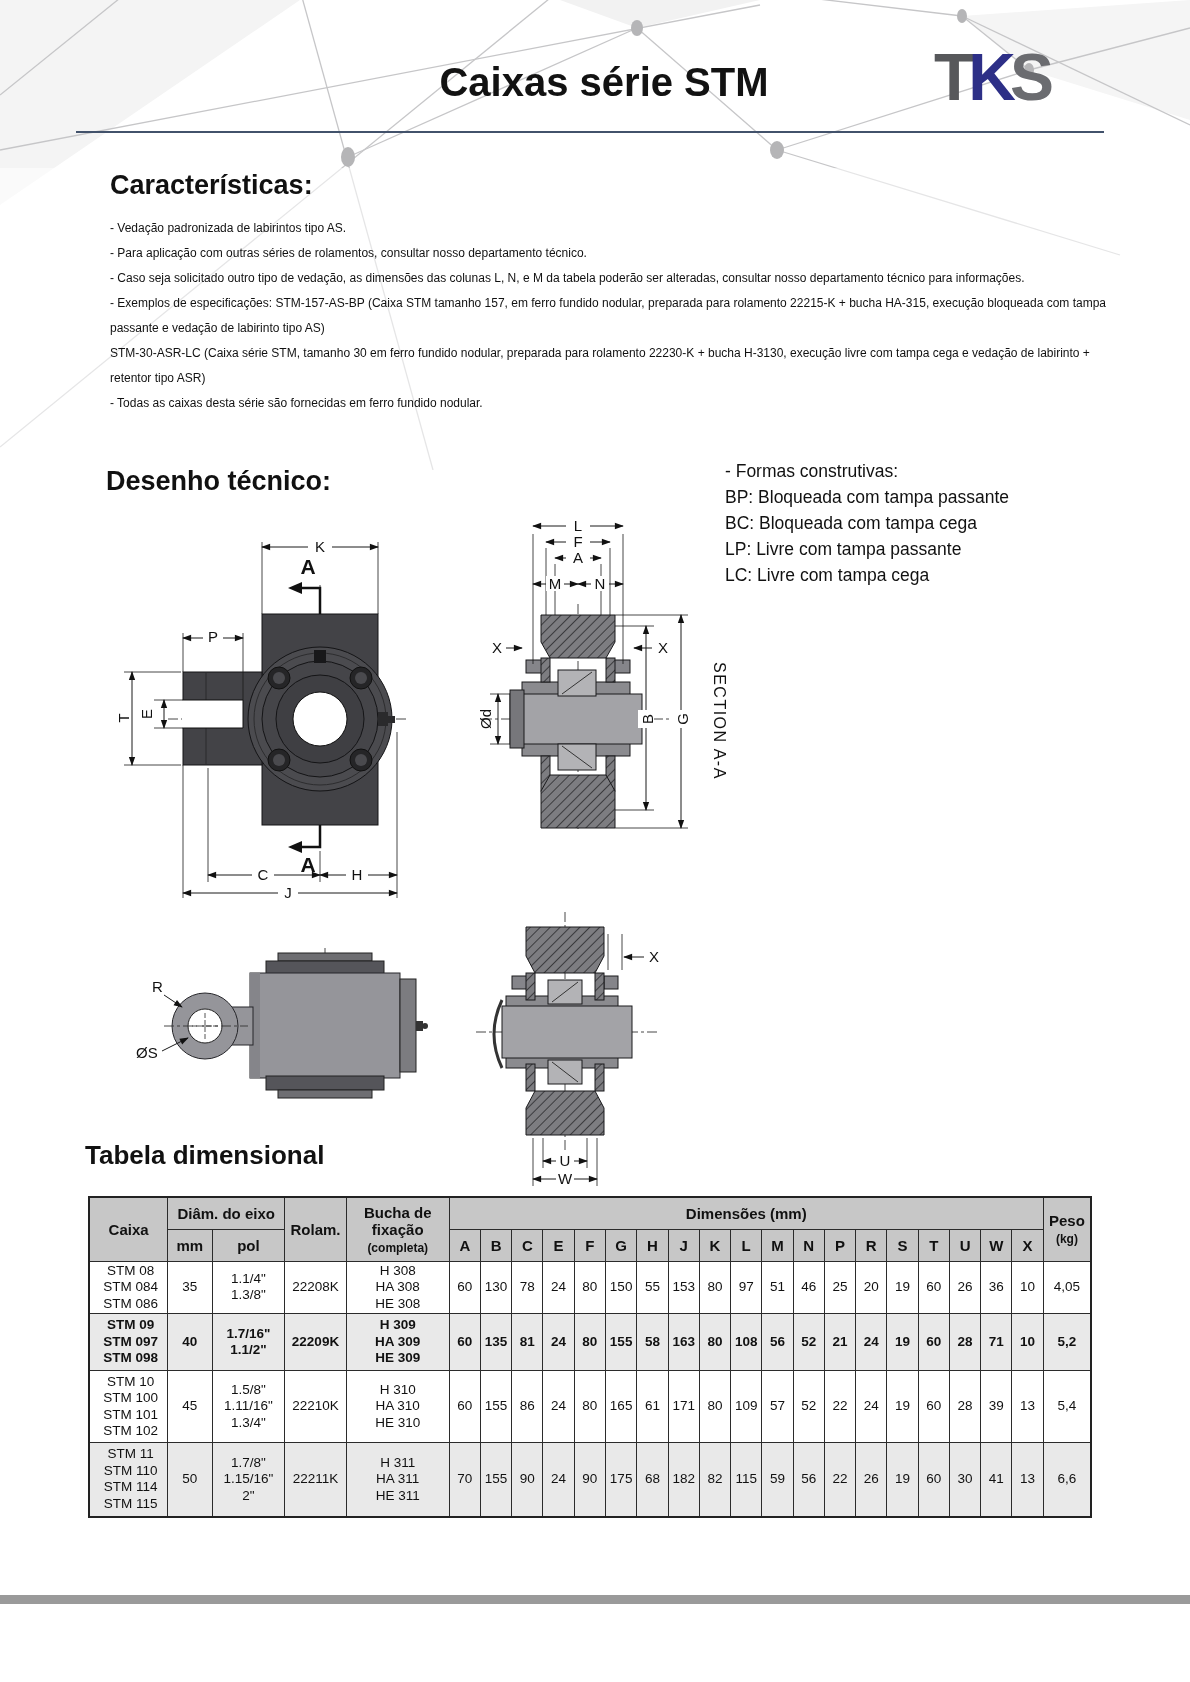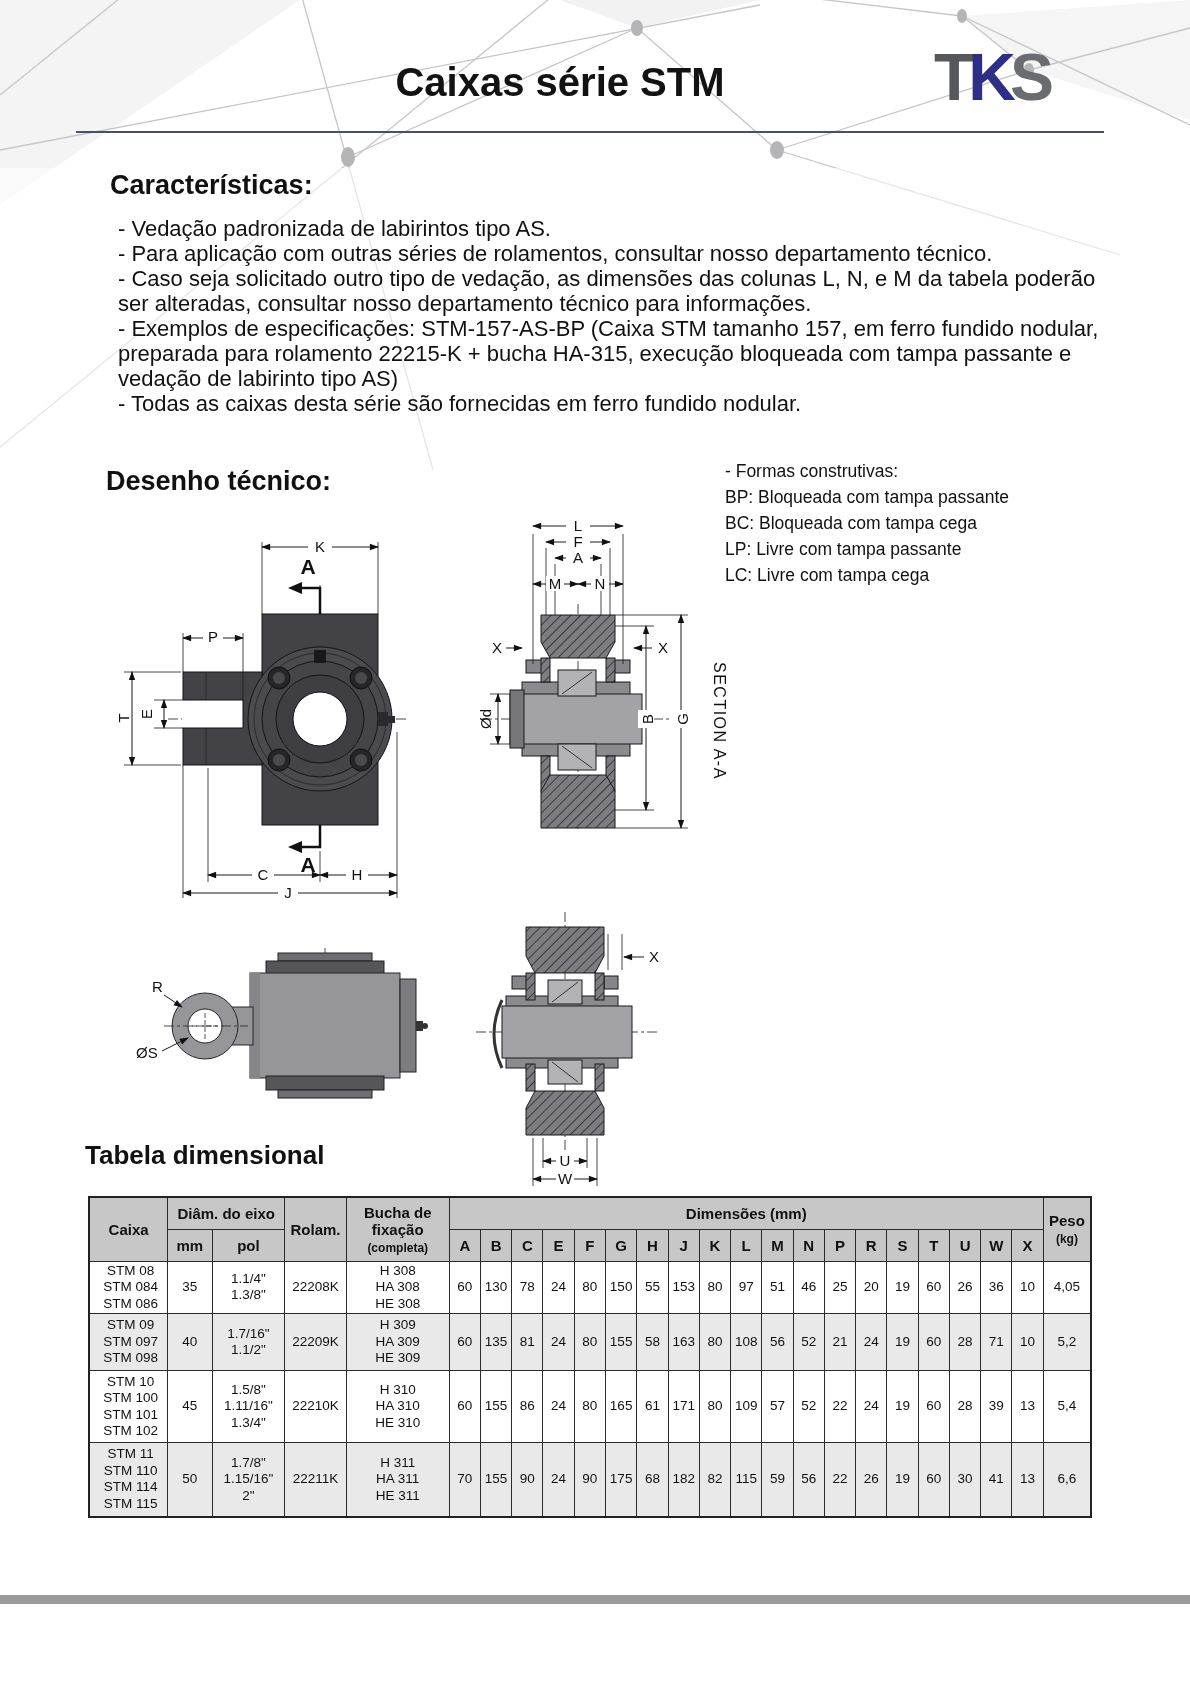--- a/index.html
+++ b/index.html
@@ -1,26 +1,26 @@
 <!DOCTYPE html>
 <html><head>
 <meta charset="utf-8">
 <style>
   html,body{margin:0;padding:0;background:#e8e8e8;}
   .page{width:1190px;height:1682px;position:relative;background:#ffffff;
         font-family:"Liberation Sans",sans-serif;overflow:hidden;color:#111;}
   .mesh{position:absolute;top:0;left:0;z-index:0;}
   .title{position:absolute;top:60px;left:0;width:1120px;text-align:center;
-         font-size:40px;font-weight:bold;color:#121212;z-index:2;}
+         font-size:40px;font-weight:bold;color:#121212;z-index:2;padding-left:44px;}
   .logo{position:absolute;top:44px;right:142px;font-size:66px;font-weight:900;
         letter-spacing:-6px;z-index:2;line-height:1;}
   .logo .lt{color:#57585b;} .logo .lk{color:#2d2f87;} .logo .ls{color:#6b6c70;}
   .rule{position:absolute;top:131px;left:76px;width:1028px;height:2px;background:#42526b;z-index:2;}
   .h-carac{position:absolute;top:170px;left:110px;font-size:27px;font-weight:bold;z-index:2;}
-  .carac-text{position:absolute;top:216px;left:118px;width:1008px;font-size:22px;
+  .carac-text{position:absolute;top:216px;left:110px;width:1008px;font-size:12px;
               line-height:25px;z-index:2;}
   .carac-text p{margin:0;}
   .h-desenho{position:absolute;top:466px;left:106px;font-size:27px;font-weight:bold;z-index:2;}
   .formas{position:absolute;top:458px;left:725px;font-size:17.5px;line-height:26px;z-index:2;}
   .formas div{white-space:nowrap;}
   .h-tabela{position:absolute;top:1140px;left:85px;font-size:26px;font-weight:bold;z-index:2;}
   .draw{position:absolute;z-index:1;}
 
   .dim-table{position:absolute;top:1196px;left:88px;width:1004px;z-index:2;
              border-collapse:collapse;table-layout:fixed;font-size:13.5px;color:#111;
@@ -82,20 +82,21 @@
     <span class="lt">T</span><span class="lk">K</span><span class="ls">S</span>
   </div>
   <div class="rule"></div>
 
   <div class="h-carac">Características:</div>
   <div class="carac-text">
     <p>- Vedação padronizada de labirintos tipo AS.</p>
     <p>- Para aplicação com outras séries de rolamentos, consultar nosso departamento técnico.</p>
     <p>- Caso seja solicitado outro tipo de vedação, as dimensões das colunas L, N, e M da tabela poderão ser alteradas, consultar nosso departamento técnico para informações.</p>
     <p>- Exemplos de especificações: STM-157-AS-BP (Caixa STM tamanho 157, em ferro fundido nodular, preparada para rolamento 22215-K + bucha HA-315, execução bloqueada com tampa passante e vedação de labirinto tipo AS)</p>
+    <p>STM-30-ASR-LC (Caixa série STM, tamanho 30 em ferro fundido nodular, preparada para rolamento 22230-K + bucha H-3130, execução livre com tampa cega e vedação de labirinto + retentor tipo ASR)</p>
     <p>- Todas as caixas desta série são fornecidas em ferro fundido nodular.</p>
   </div>
 
   <div class="h-desenho">Desenho técnico:</div>
   <div class="formas">
     <div>- Formas construtivas:</div>
     <div>BP: Bloqueada com tampa passante</div>
     <div>BC: Bloqueada com tampa cega</div>
     <div>LP: Livre com tampa passante</div>
     <div>LC: Livre com tampa cega</div>
@@ -403,21 +404,21 @@
           <td>46</td>
           <td>25</td>
           <td>20</td>
           <td>19</td>
           <td>60</td>
           <td>26</td>
           <td>36</td>
           <td>10</td>
           <td>4,05</td>
         </tr>
-        <tr class="alt" style="height: 57px;">
+        <tr class="alt" style="height: 57px; font-weight: bold;">
           <td class="caixa-td"><span>STM 09</span><br><span>STM 097</span><br><span>STM 098</span></td>
           <td>40</td>
           <td><span>1.7/16"</span><br><span>1.1/2"</span></td>
           <td>22209K</td>
           <td><span>H 309</span><br><span>HA 309</span><br><span>HE 309</span></td>
           <td>60</td>
           <td>135</td>
           <td>81</td>
           <td>24</td>
           <td>80</td>

